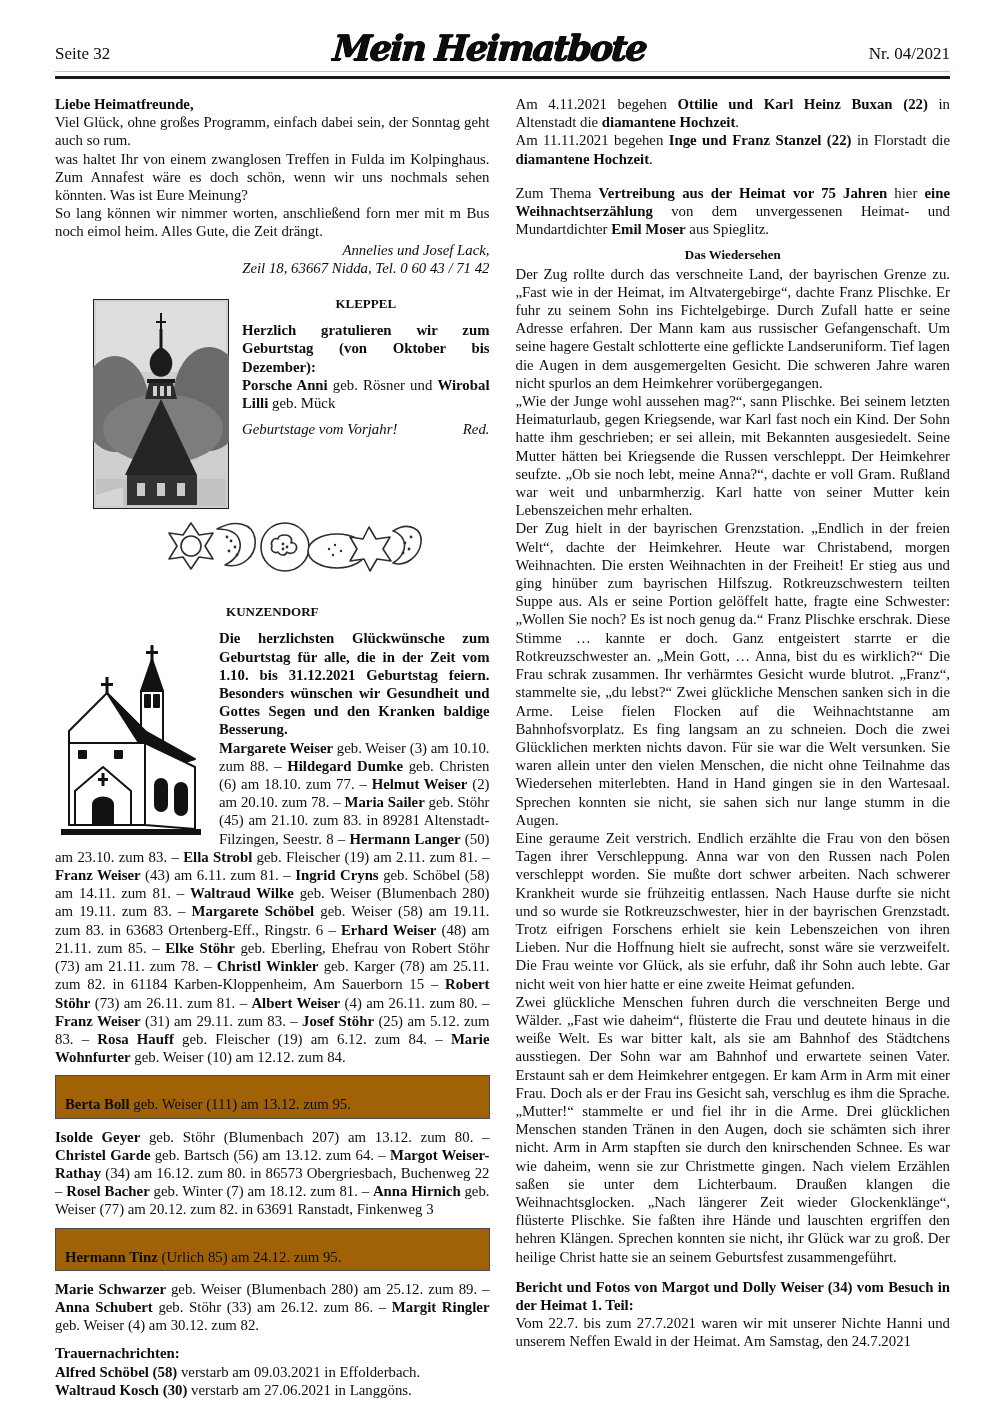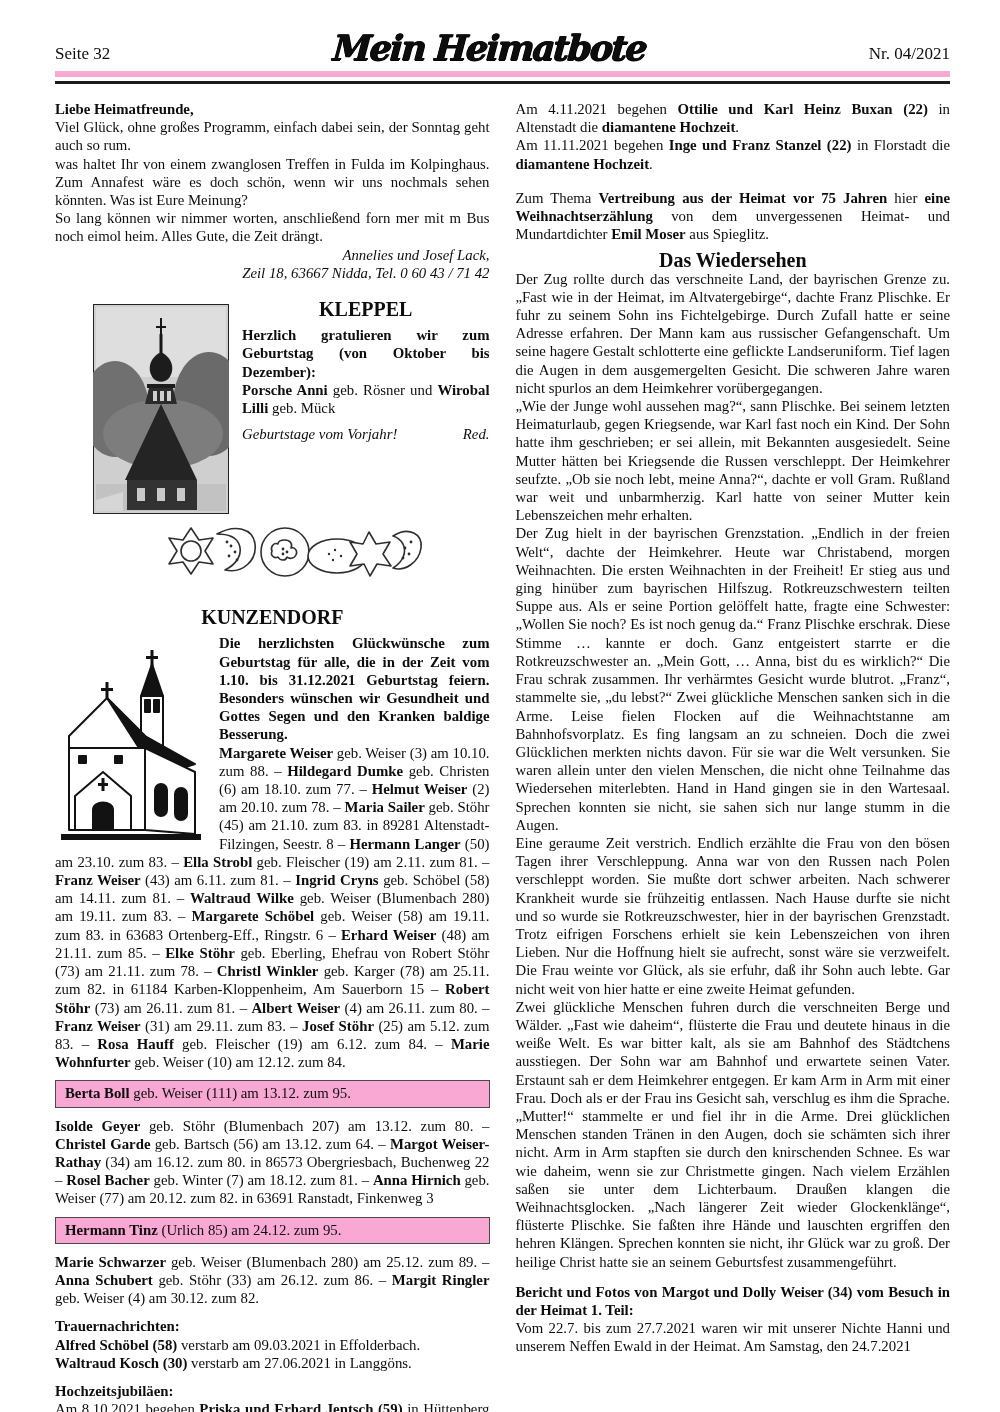--- a/index.html
+++ b/index.html
@@ -7,51 +7,51 @@
     position:relative;
     width:1000px;height:1412px;
     box-sizing:border-box;
     background:#fff;
     color:#0d0d0d;
     font-family:"Liberation Serif", serif;
     padding:30px 50px 0 55px;
     overflow:hidden;
   }
   
-  .hdr{display:flex;align-items:flex-end;justify-content:space-between;border-bottom:6px solid #f9a8d4;padding-bottom:6px;}
+  .hdr{display:flex;align-items:flex-end;justify-content:space-between;border-bottom:1px solid #f9a8d4;padding-bottom:6px;}
   .hdr .side{font-size:17px;line-height:1;padding-bottom:3px;}
   .logo{
     font-family:"DejaVu Serif", serif;
     font-weight:bold;font-style:italic;
     font-size:35px;line-height:1;
     letter-spacing:-2px;
     transform:skewX(-4deg);
     text-shadow:0.8px 0 0 #000, -0.4px 0 0 #000, 0 0.5px 0 #000;
   }
   .rule-thick{height:3px;background:#1a1a1a;margin-top:4px;}
   
   .cols{display:flex;gap:26px;margin-top:16px;}
   .col{width:436px;font-size:14.8px;line-height:18.2px;}
   .col p{margin:0;text-align:justify;}
   .b{font-weight:bold;}
   .i{font-style:italic;}
   .h-bold{font-weight:bold;text-align:left !important;}
   .bold-p{font-weight:bold;}
   .sig{text-align:right !important;font-style:italic;}
-  h3.sec{font-size:20px;font-weight:bold;text-align:center;margin:0 0 8px 0;}
+  h3.sec{font-size:13px;font-weight:bold;text-align:center;margin:0 0 8px 0;}
   .mt{margin-top:10px !important;}
   .gap8{height:8px;}
   .gap12{height:12px;}
   .gap16{height:16px;}
   .clearfix::after{content:"";display:block;clear:both;}
   .photo{float:left;margin:4px 13px 2px 0;}
   .church{float:left;margin:2px 12px 2px 0;}
   .cookies-wrap{text-align:center;margin-top:8px;}
   .vorjahr{display:flex;justify-content:space-between;margin-top:8px !important;}
-  .graybox{background:#f9a8d4;border:1px solid #4a4a4a;padding:3px 9px 4px 9px;margin:9px 0;}
+  .graybox{background:#a16207;border:1px solid #4a4a4a;padding:19px 9px 4px 9px;margin:9px 0;}
   .graybox p{text-align:left;}
   .kleppel{margin-top:18px;padding-left:38px;}
   .kunz{margin-top:16px;}
 </style>
 </head>
 <body>
 
 <div class="page">
 
   <div class="hdr">

